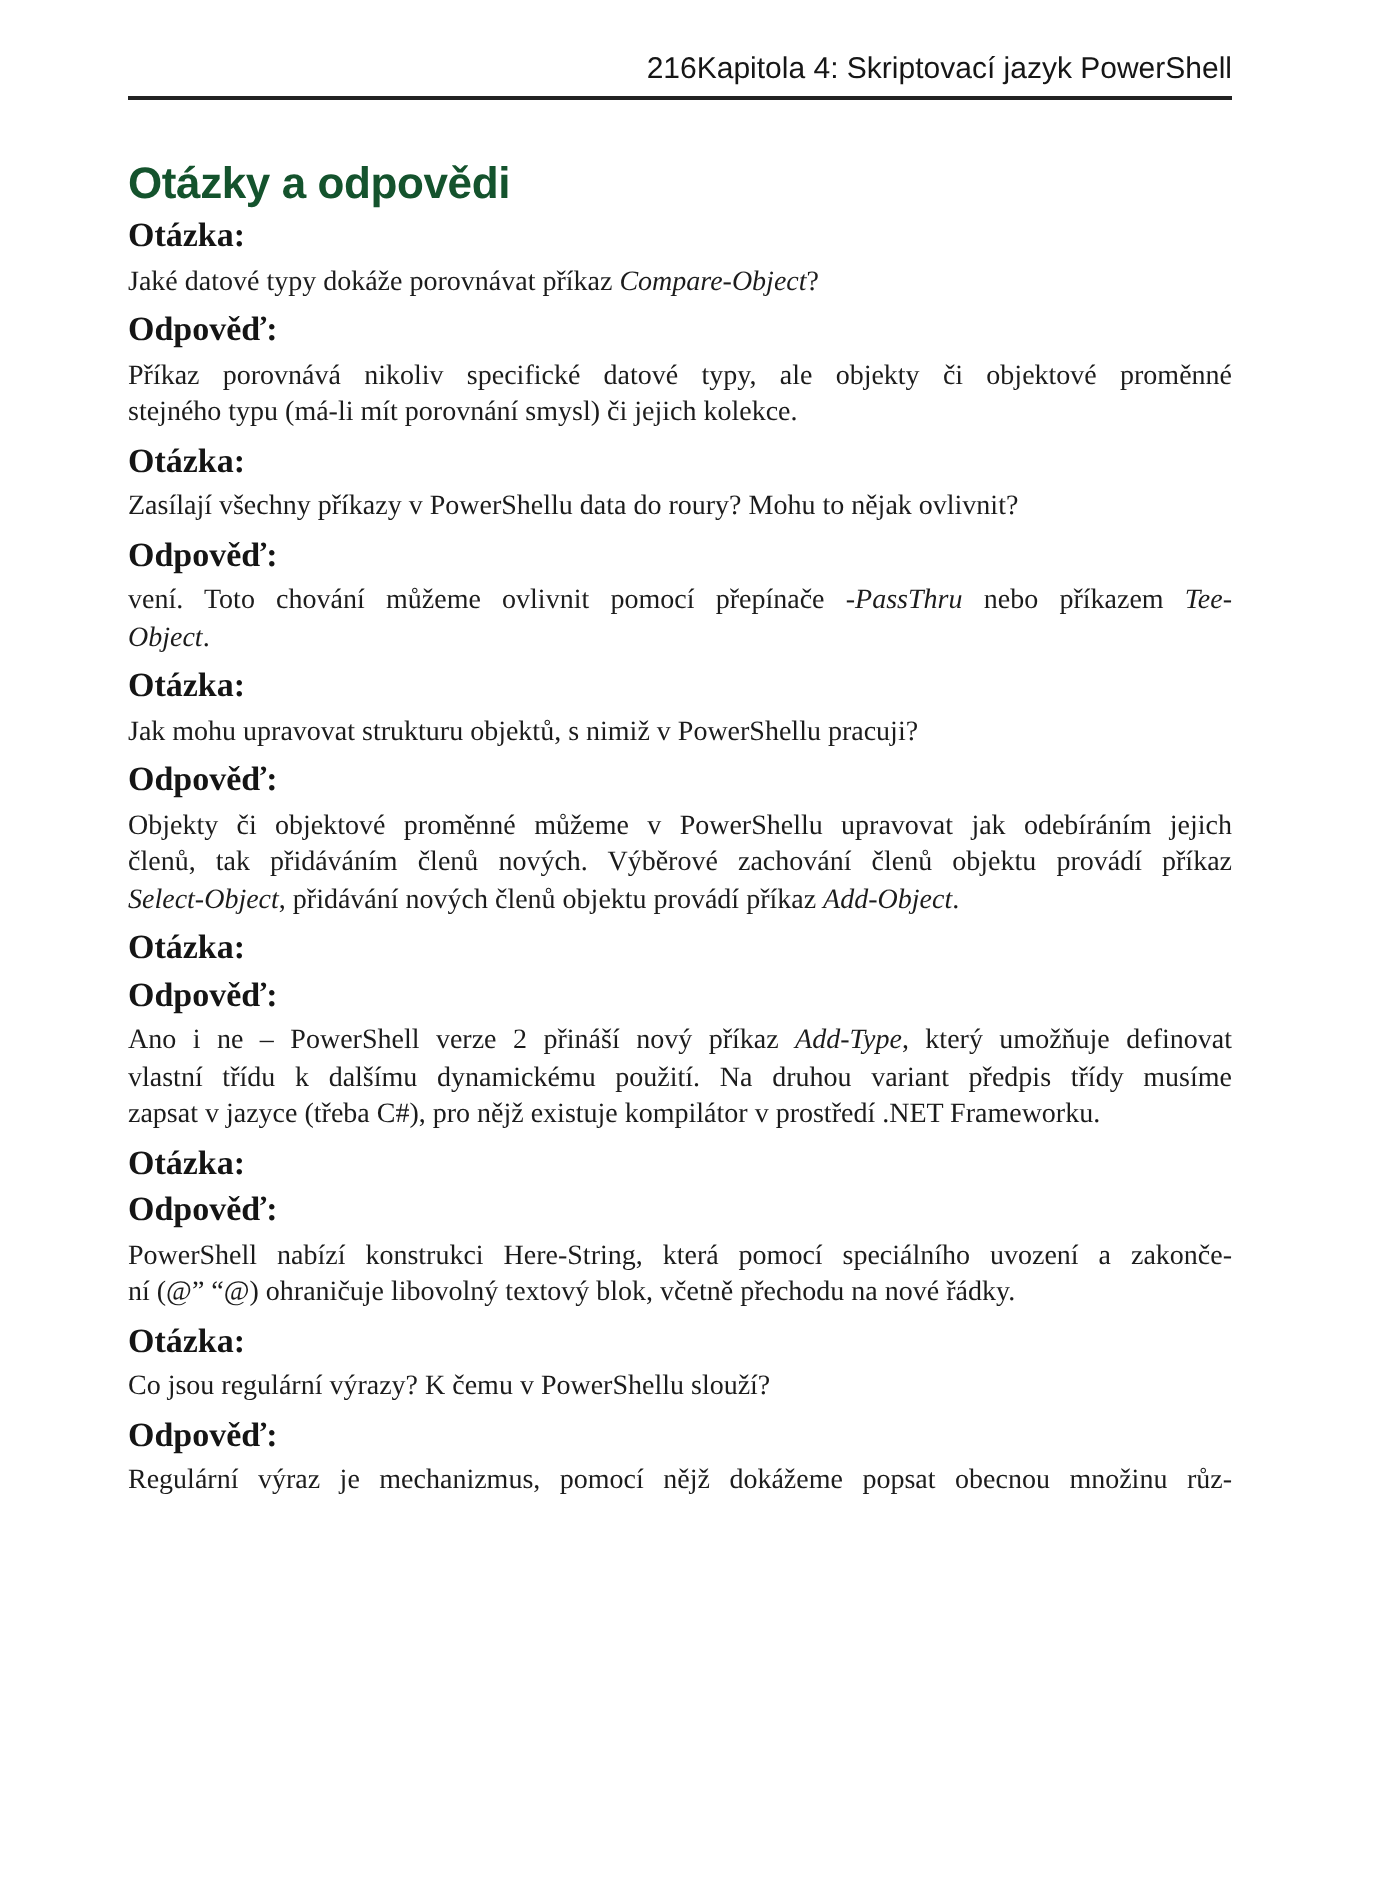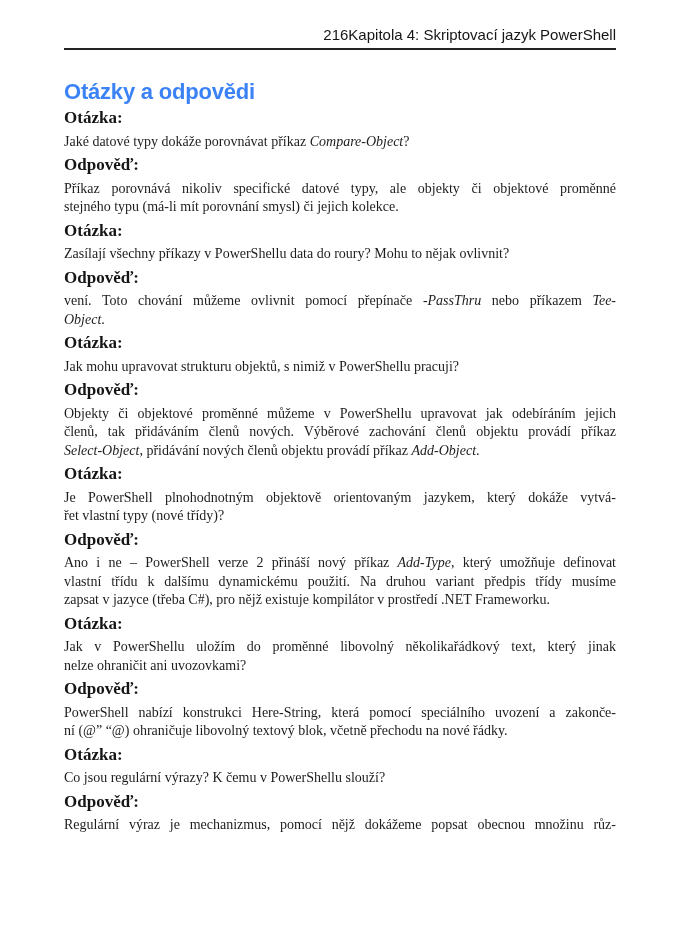--- a/index.html
+++ b/index.html
@@ -11,21 +11,21 @@
   .page{padding:26px 84px 0 64px;}
   .head-row{
     display:flex;justify-content:flex-end;align-items:baseline;
     font-family:"Liberation Sans",sans-serif;font-size:15px;line-height:17px;
     color:#161616;
   }
   .rule{border-bottom:2px solid #222;margin-top:5px;}
   .section-title{
     font-family:"Liberation Sans",sans-serif;font-weight:700;
     font-size:22px;line-height:24px;letter-spacing:-0.2px;
-    margin:30px 0 0 0;color:#3b82f6;
+    margin:30px 0 0 0;color:#14532d;
   }
   .qa-list{margin-top:3px;}
   .qa-label{
     font-weight:700;font-size:17px;line-height:18.5px;margin-top:5px;color:#151515;
   }
   .para{margin-top:5px;}
   .line{
     font-size:14px;line-height:18.5px;white-space:nowrap;color:#1c1c1c;
   }
   .line.just{text-align:justify;text-align-last:justify;text-justify:inter-word;white-space:normal;}
@@ -73,37 +73,29 @@
         </div>
         <div class="qa-label">Odpověď:</div>
         <div class="para">
           <div class="line just"><span>Objekty či objektové proměnné můžeme v PowerShellu upravovat jak odebíráním jejich</span></div>
           <div class="line just"><span>členů, tak přidáváním členů nových. Výběrové zachování členů objektu provádí příkaz</span></div>
           <div class="line"><span class="it">Select-Object</span><span>, přidávání nových členů objektu provádí příkaz </span><span class="it">Add-Object</span><span>.</span></div>
         </div>
       </div>
       <div class="qa-block">
         <div class="qa-label">Otázka:</div>
-        <div class="para">
-          <div class="line just"><span>Je PowerShell plnohodnotným objektově orientovaným jazykem, který dokáže vytvá-</span></div>
-          <div class="line"><span>řet vlastní typy (nové třídy)?</span></div>
-        </div>
         <div class="qa-label">Odpověď:</div>
         <div class="para">
           <div class="line just"><span>Ano i ne – PowerShell verze 2 přináší nový příkaz </span><span class="it">Add-Type</span><span>, který umožňuje definovat</span></div>
           <div class="line just"><span>vlastní třídu k dalšímu dynamickému použití. Na druhou variant předpis třídy musíme</span></div>
           <div class="line"><span>zapsat v jazyce (třeba C#), pro nějž existuje kompilátor v prostředí .NET Frameworku.</span></div>
         </div>
       </div>
       <div class="qa-block">
         <div class="qa-label">Otázka:</div>
-        <div class="para">
-          <div class="line just"><span>Jak v PowerShellu uložím do proměnné libovolný několikařádkový text, který jinak</span></div>
-          <div class="line"><span>nelze ohraničit ani uvozovkami?</span></div>
-        </div>
         <div class="qa-label">Odpověď:</div>
         <div class="para">
           <div class="line just"><span>PowerShell nabízí konstrukci Here-String, která pomocí speciálního uvození a zakonče-</span></div>
           <div class="line"><span>ní (@” “@) ohraničuje libovolný textový blok, včetně přechodu na nové řádky.</span></div>
         </div>
       </div>
       <div class="qa-block">
         <div class="qa-label">Otázka:</div>
         <div class="para">
           <div class="line"><span>Co jsou regulární výrazy? K čemu v PowerShellu slouží?</span></div>

